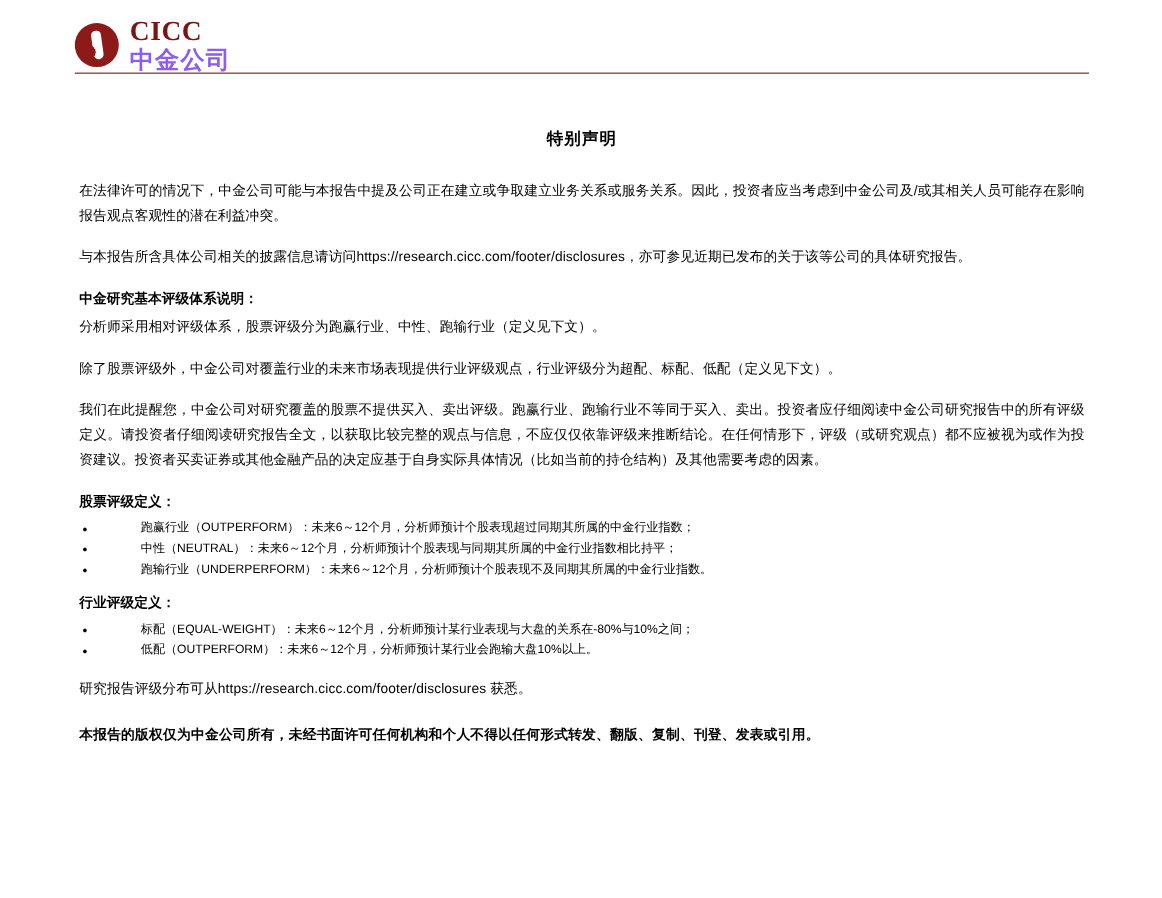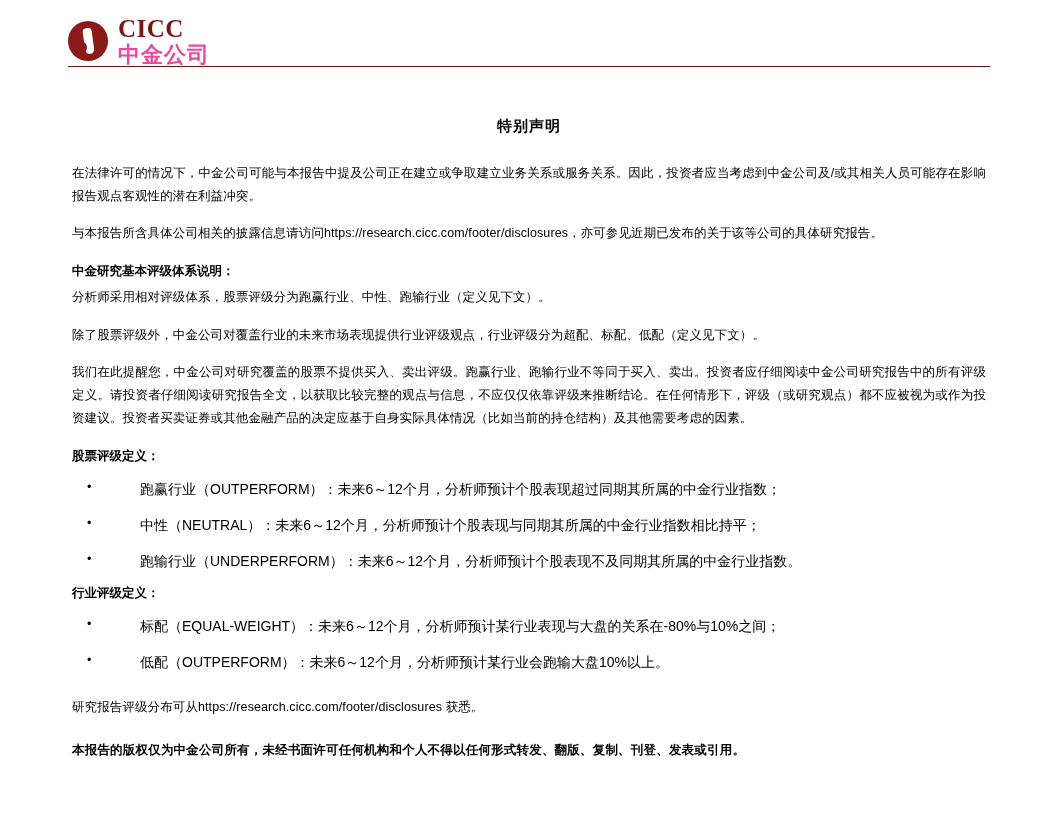--- a/index.html
+++ b/index.html
@@ -68,21 +68,21 @@
   .logo-en {
     font-family: "Liberation Serif", serif;
     font-size: 25px;
     font-weight: bold;
     letter-spacing: 0.5px;
     color: #7a1512;
   }
   .logo-cn {
     font-size: 22px;
     font-weight: bold;
-    color: #ec4899;
+    color: #8b5cf6;
     letter-spacing: 1px;
     margin-top: 1px;
   }
   .header-rule {
     position: absolute;
     left: 68px;
     top: 66px;
     width: 922px;
     height: 1px;
     background: #7a1512;
@@ -115,25 +115,25 @@
     margin: 18px 0 6px 0;
   }
   .section-head.first {
   }
   ul.bullets {
     list-style: none;
     margin: 0 0 4px 0;
     padding: 0;
   }
   ul.bullets li {
-    font-size: 14px;
+    font-size: 11px;
     line-height: 1.72;
     position: relative;
     padding-left: 56px;
-    margin: 12px;
+    margin: 0;
   }
   ul.bullets li::before {
     content: "\2022";
     position: absolute;
     left: 3px;
     top: 0;
     font-size: 12.5px;
   }
   .closing {
     font-size: 12.5px;

